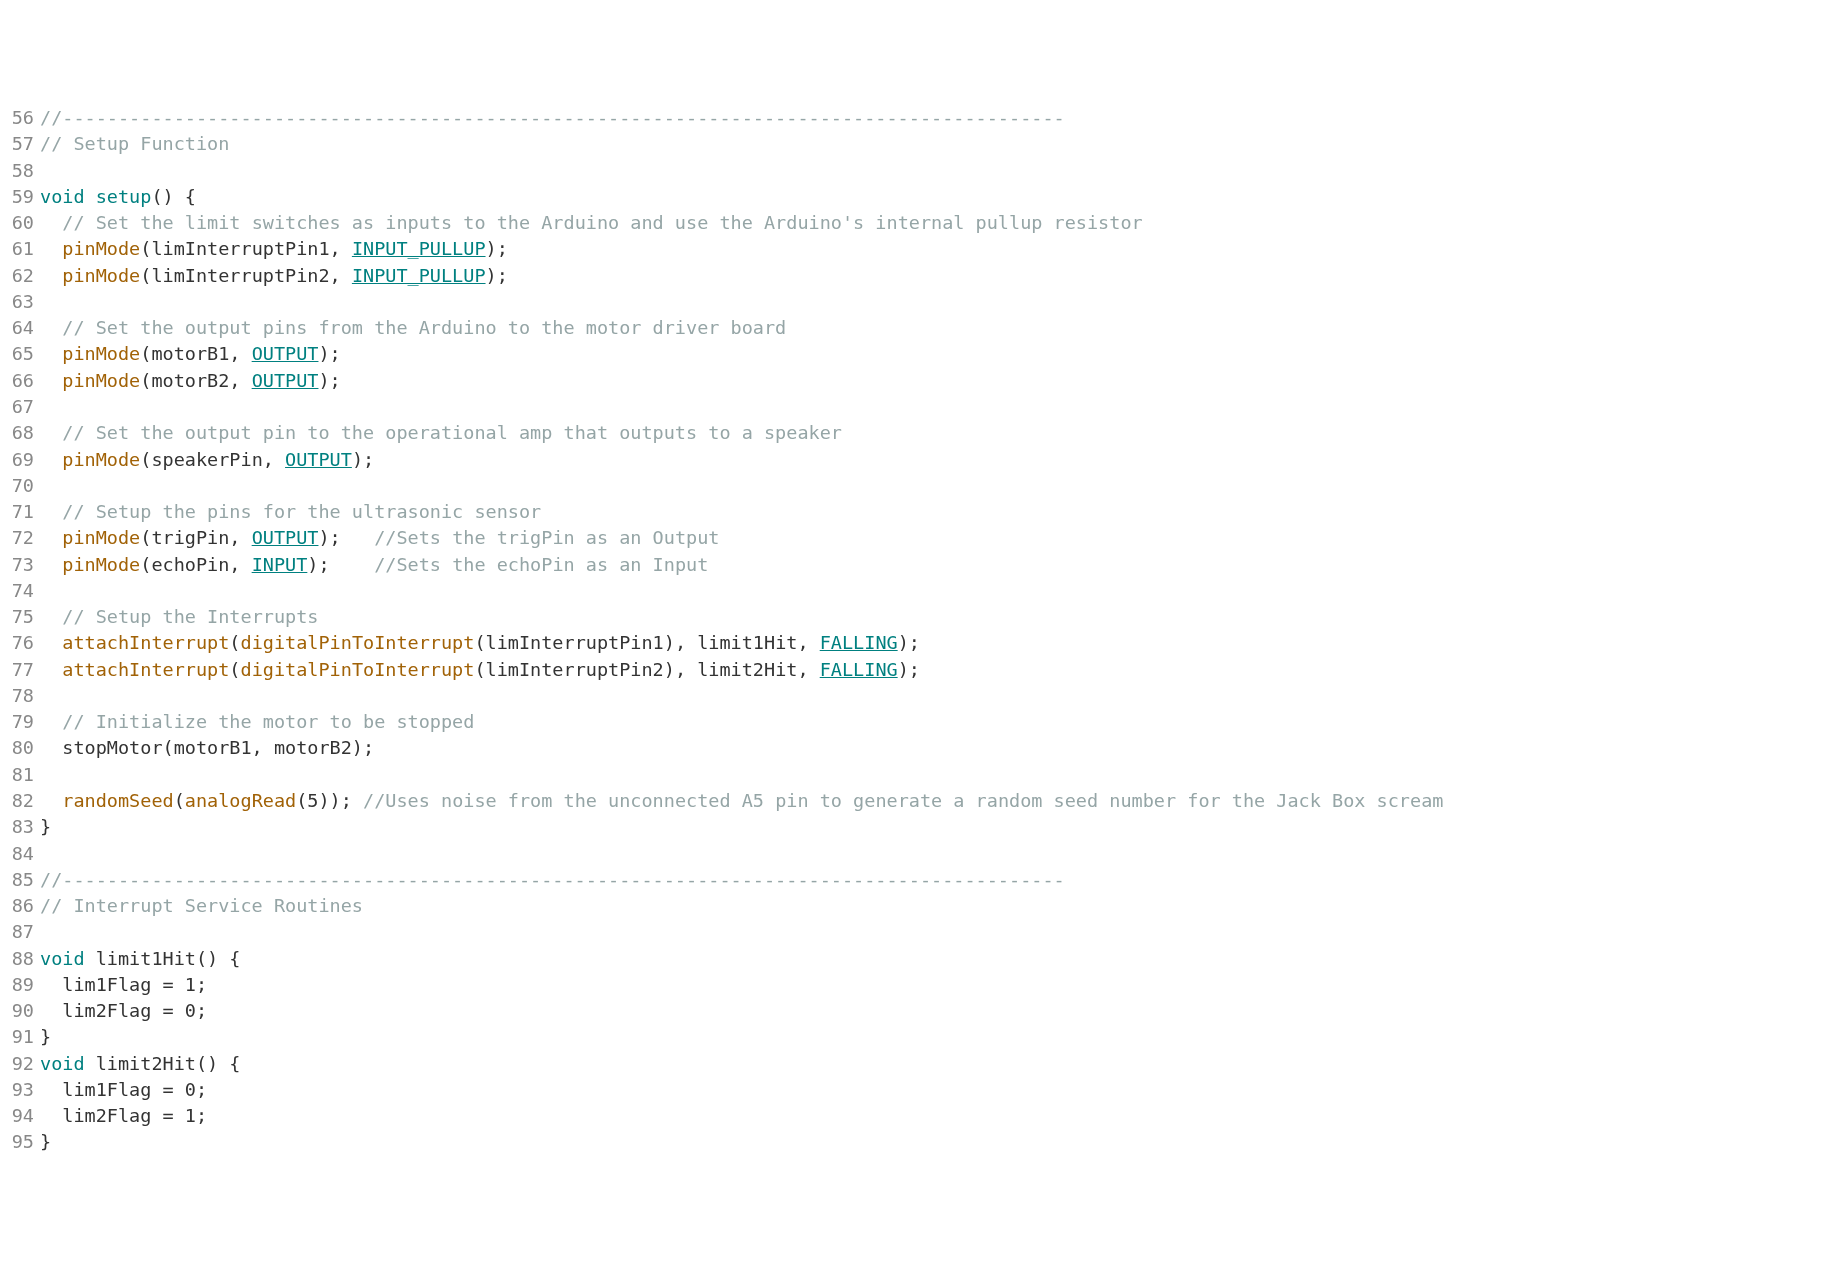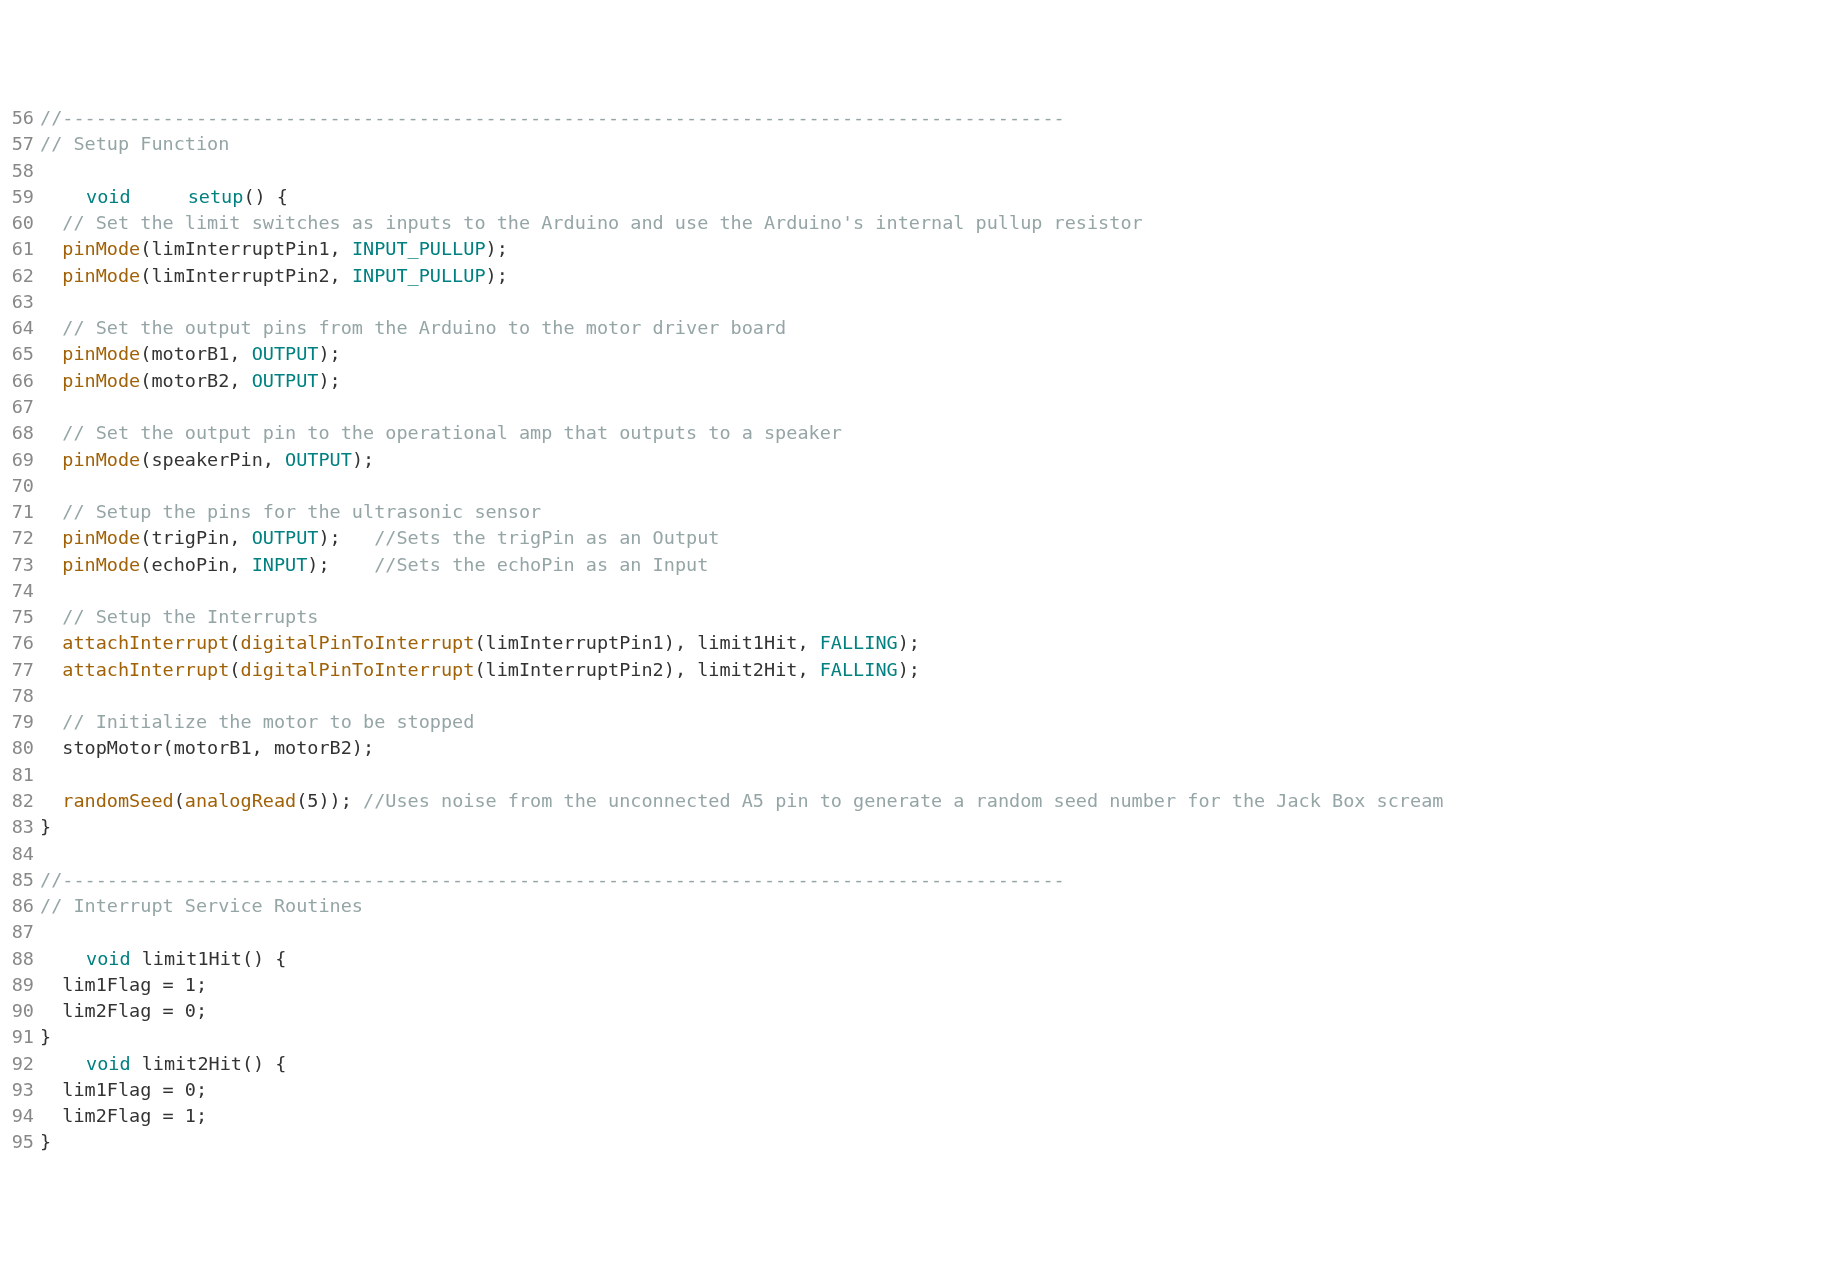--- a/index.html
+++ b/index.html
@@ -29,23 +29,23 @@
   }
   .code {
     flex: 1;
     padding-left: 2px;
   }
   .code .line {
     display: block;
     min-height: 1.42em;
   }
   .c-comment  { color: #95a5a6; }
-  .c-keyword  { color: #008080; margin-left: 46px; }
+  .c-keyword  { color: #008080; }
   .c-func     { color: #a16207; }
-  .c-const    { color: #008080; }
+  .c-const    { color: #008080; text-decoration: underline; }
   .c-punct    { color: #333333; }
 </style>
 </head>
 <body>
 
 
 
 <div class="editor">
   <div class="gutter" id="gutter"><span class="ln">56</span><span class="ln">57</span><span class="ln">58</span><span class="ln">59</span><span class="ln">60</span><span class="ln">61</span><span class="ln">62</span><span class="ln">63</span><span class="ln">64</span><span class="ln">65</span><span class="ln">66</span><span class="ln">67</span><span class="ln">68</span><span class="ln">69</span><span class="ln">70</span><span class="ln">71</span><span class="ln">72</span><span class="ln">73</span><span class="ln">74</span><span class="ln">75</span><span class="ln">76</span><span class="ln">77</span><span class="ln">78</span><span class="ln">79</span><span class="ln">80</span><span class="ln">81</span><span class="ln">82</span><span class="ln">83</span><span class="ln">84</span><span class="ln">85</span><span class="ln">86</span><span class="ln">87</span><span class="ln">88</span><span class="ln">89</span><span class="ln">90</span><span class="ln">91</span><span class="ln">92</span><span class="ln">93</span><span class="ln">94</span><span class="ln">95</span></div>
   <div class="code" id="code"><span class="line"><span class="c-comment">//------------------------------------------------------------------------------------------</span></span><span class="line"><span class="c-comment">// Setup Function</span></span><span class="line">&nbsp;</span><span class="line"><span class="c-keyword">void</span><span> </span><span class="c-keyword">setup</span><span class="c-punct">() {</span></span><span class="line"><span>  </span><span class="c-comment">// Set the limit switches as inputs to the Arduino and use the Arduino's internal pullup resistor</span></span><span class="line"><span>  </span><span class="c-func">pinMode</span><span>(limInterruptPin1, </span><span class="c-const">INPUT_PULLUP</span><span>);</span></span><span class="line"><span>  </span><span class="c-func">pinMode</span><span>(limInterruptPin2, </span><span class="c-const">INPUT_PULLUP</span><span>);</span></span><span class="line">&nbsp;</span><span class="line"><span>  </span><span class="c-comment">// Set the output pins from the Arduino to the motor driver board</span></span><span class="line"><span>  </span><span class="c-func">pinMode</span><span>(motorB1, </span><span class="c-const">OUTPUT</span><span>);</span></span><span class="line"><span>  </span><span class="c-func">pinMode</span><span>(motorB2, </span><span class="c-const">OUTPUT</span><span>);</span></span><span class="line">&nbsp;</span><span class="line"><span>  </span><span class="c-comment">// Set the output pin to the operational amp that outputs to a speaker</span></span><span class="line"><span>  </span><span class="c-func">pinMode</span><span>(speakerPin, </span><span class="c-const">OUTPUT</span><span>);</span></span><span class="line">&nbsp;</span><span class="line"><span>  </span><span class="c-comment">// Setup the pins for the ultrasonic sensor</span></span><span class="line"><span>  </span><span class="c-func">pinMode</span><span>(trigPin, </span><span class="c-const">OUTPUT</span><span>);   </span><span class="c-comment">//Sets the trigPin as an Output</span></span><span class="line"><span>  </span><span class="c-func">pinMode</span><span>(echoPin, </span><span class="c-const">INPUT</span><span>);    </span><span class="c-comment">//Sets the echoPin as an Input</span></span><span class="line">&nbsp;</span><span class="line"><span>  </span><span class="c-comment">// Setup the Interrupts</span></span><span class="line"><span>  </span><span class="c-func">attachInterrupt</span><span>(</span><span class="c-func">digitalPinToInterrupt</span><span>(limInterruptPin1), limit1Hit, </span><span class="c-const">FALLING</span><span>);</span></span><span class="line"><span>  </span><span class="c-func">attachInterrupt</span><span>(</span><span class="c-func">digitalPinToInterrupt</span><span>(limInterruptPin2), limit2Hit, </span><span class="c-const">FALLING</span><span>);</span></span><span class="line">&nbsp;</span><span class="line"><span>  </span><span class="c-comment">// Initialize the motor to be stopped</span></span><span class="line"><span>  stopMotor(motorB1, motorB2);</span></span><span class="line">&nbsp;</span><span class="line"><span>  </span><span class="c-func">randomSeed</span><span>(</span><span class="c-func">analogRead</span><span>(5)); </span><span class="c-comment">//Uses noise from the unconnected A5 pin to generate a random seed number for the Jack Box scream</span></span><span class="line"><span>}</span></span><span class="line">&nbsp;</span><span class="line"><span class="c-comment">//------------------------------------------------------------------------------------------</span></span><span class="line"><span class="c-comment">// Interrupt Service Routines</span></span><span class="line">&nbsp;</span><span class="line"><span class="c-keyword">void</span><span> limit1Hit() {</span></span><span class="line"><span>  lim1Flag = 1;</span></span><span class="line"><span>  lim2Flag = 0;</span></span><span class="line"><span>}</span></span><span class="line"><span class="c-keyword">void</span><span> limit2Hit() {</span></span><span class="line"><span>  lim1Flag = 0;</span></span><span class="line"><span>  lim2Flag = 1;</span></span><span class="line"><span>}</span></span></div>

